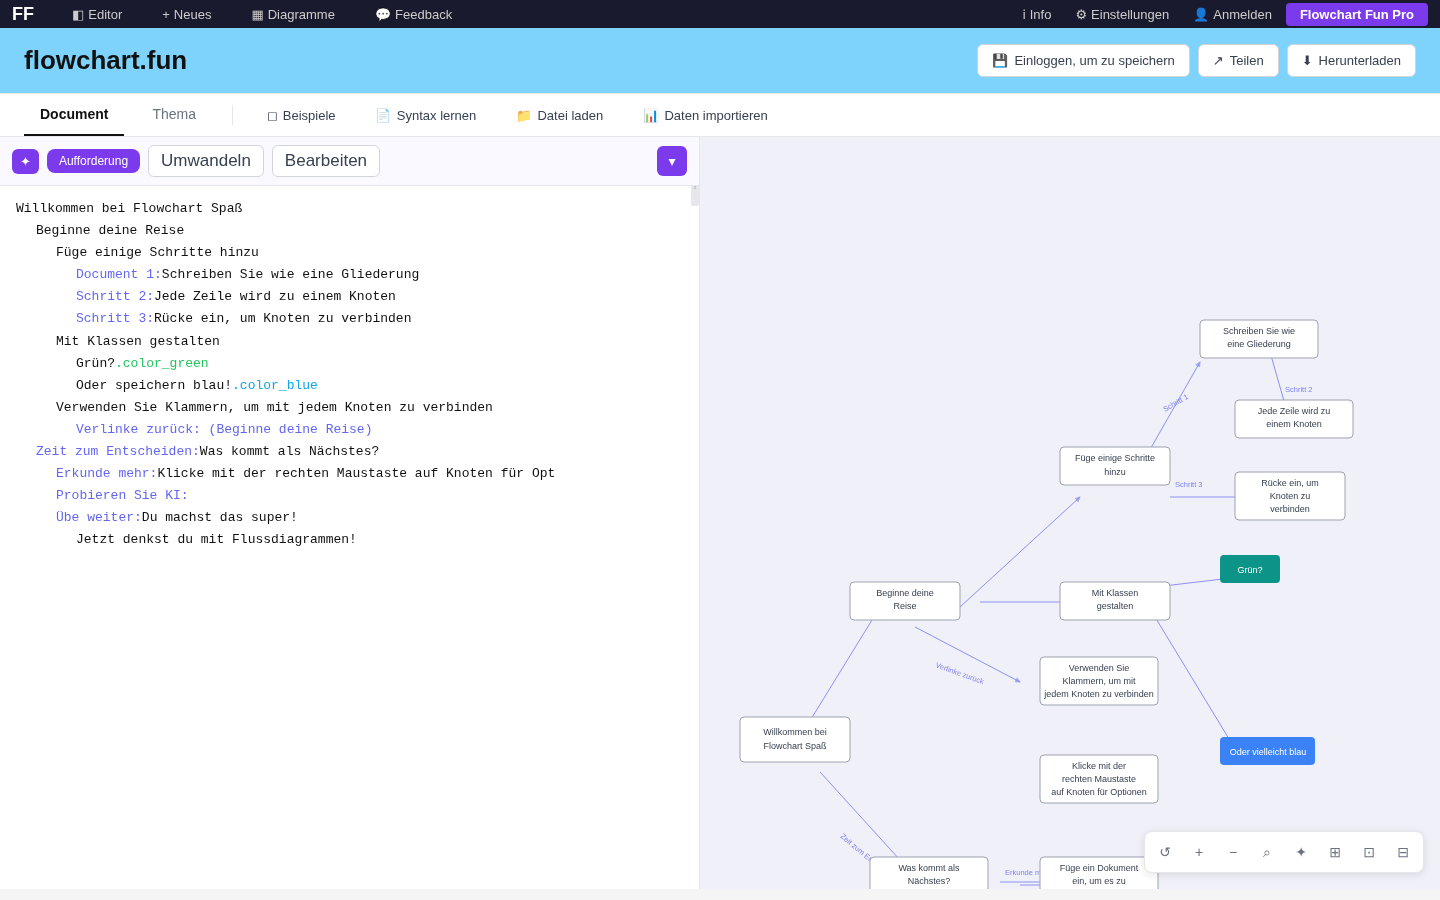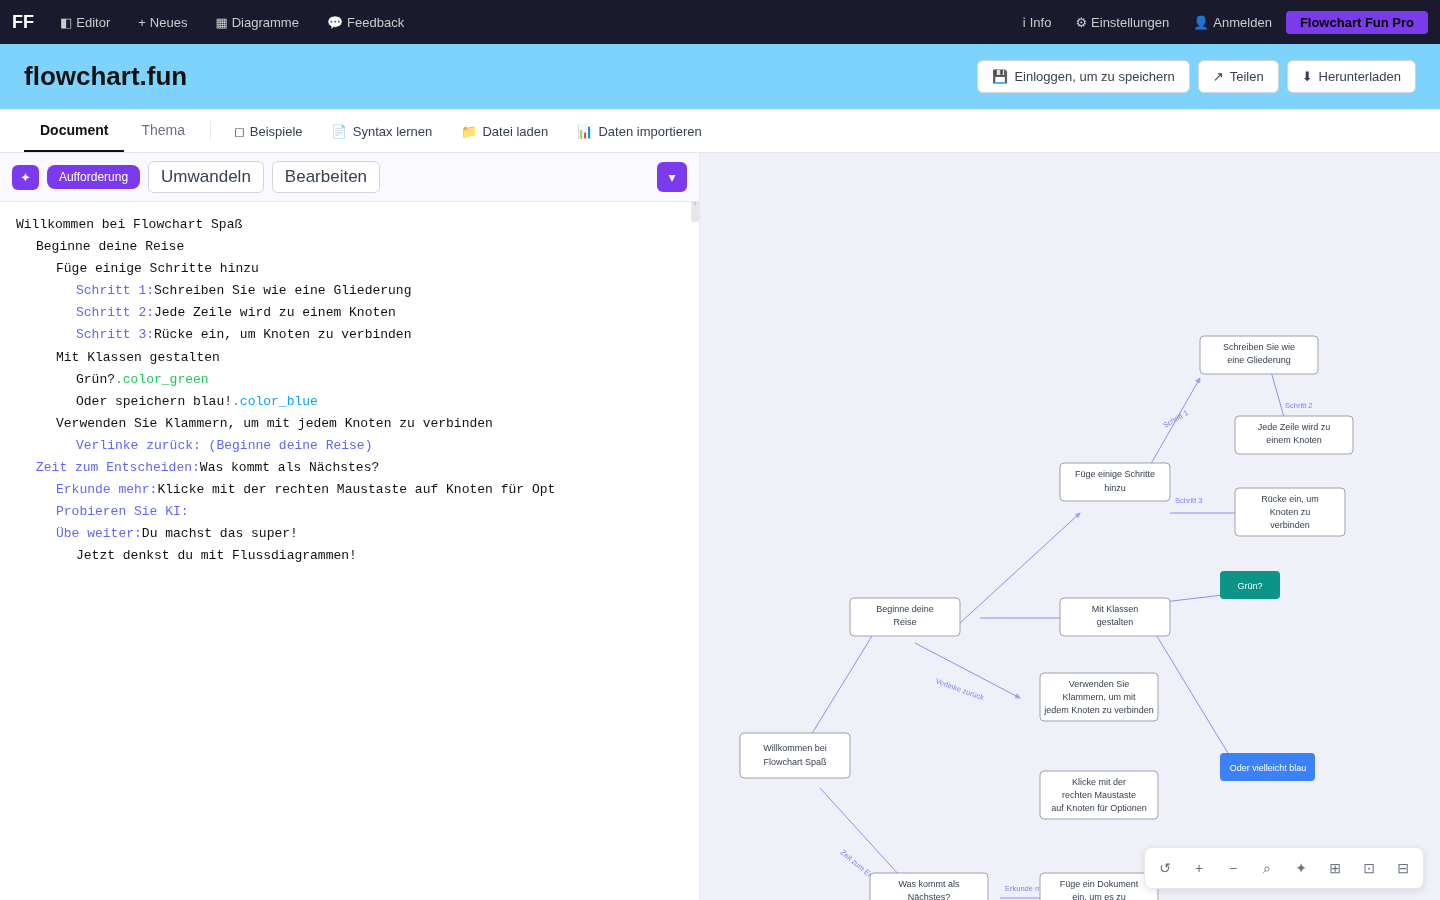--- a/index.html
+++ b/index.html
@@ -1,50 +1,50 @@
 <!DOCTYPE html>
 <html><head>
   <meta charset="utf-8">
   <style>
     * { box-sizing: border-box; margin: 0; padding: 0; }
     body { font-family: -apple-system, BlinkMacSystemFont, 'Segoe UI', sans-serif; font-size: 14px; background: #f5f5f5; }
 
     
     #navbar {
-      display: flex; align-items: center; height: 44px;
-      background: #1a1a2e; color: #ccc; padding: 0 12px; gap: 8px;
+      display: flex; align-items: center; height: 28px;
+      background: #1a1a2e; color: #ccc; padding: 0 12px; gap: 20px;
     }
     .nav-logo { color: white; font-weight: bold; font-size: 18px; margin-right: 8px; }
     .nav-item {
       display: flex; align-items: center; gap: 4px; padding: 4px 10px;
       color: #ccc; font-size: 13px; cursor: pointer; border-radius: 4px;
     }
     .nav-right { margin-left: auto; display: flex; align-items: center; gap: 4px; }
     .nav-pro {
-      background: #7c3aed; color: #000000; padding: 4px 14px;
+      background: #7c3aed; color: #ffffff; padding: 4px 14px;
       border-radius: 4px; font-size: 13px; font-weight: 600;
     }
 
     
     #header {
       display: flex; align-items: center; padding: 16px 24px;
       background: #7dd3fc; border-bottom: 1px solid #e5e7eb;
     }
     #header h1 { font-size: 26px; font-weight: 700; color: #111; }
     .header-actions { margin-left: auto; display: flex; gap: 8px; }
     .btn-outline {
       display: flex; align-items: center; gap: 6px; padding: 8px 14px;
       border: 1px solid #d1d5db; border-radius: 6px; background: white;
       color: #374151; font-size: 13px; cursor: pointer;
     }
 
     
     #tabs-row {
       display: flex; align-items: center; background: white;
-      border-bottom: 1px solid #e5e7eb; padding: 0 24px; gap: 1px;
+      border-bottom: 1px solid #e5e7eb; padding: 0 24px; gap: 12px;
     }
     .tab {
       padding: 12px 16px; font-size: 14px; cursor: pointer;
       border-bottom: 2px solid transparent; color: #6b7280;
     }
     .tab.active { color: #111; border-bottom: 2px solid #111; font-weight: 600; }
     .tab-divider { width: 1px; height: 20px; background: #e5e7eb; margin: 0 8px; }
     .toolbar-item {
       display: flex; align-items: center; gap: 5px; padding: 8px 14px;
       color: #374151; font-size: 13px; cursor: pointer;
@@ -228,21 +228,21 @@
 
       <div class="line indent-1">
         <span>Beginne deine Reise</span>
       </div>
 
       <div class="line indent-2">
         <span>Füge einige Schritte hinzu</span>
       </div>
 
       <div class="line indent-3">
-        <span class="color-blue">Schritt 1:</span>
+        <span class="color-blue">Document 1:</span>
         <span> Schreiben Sie wie eine Gliederung</span>
       </div>
 
       <div class="line indent-3">
         <span class="color-blue">Schritt 2:</span>
         <span> Jede Zeile wird zu einem Knoten</span>
       </div>
 
       <div class="line indent-3">
         <span class="color-blue">Schritt 3:</span>

